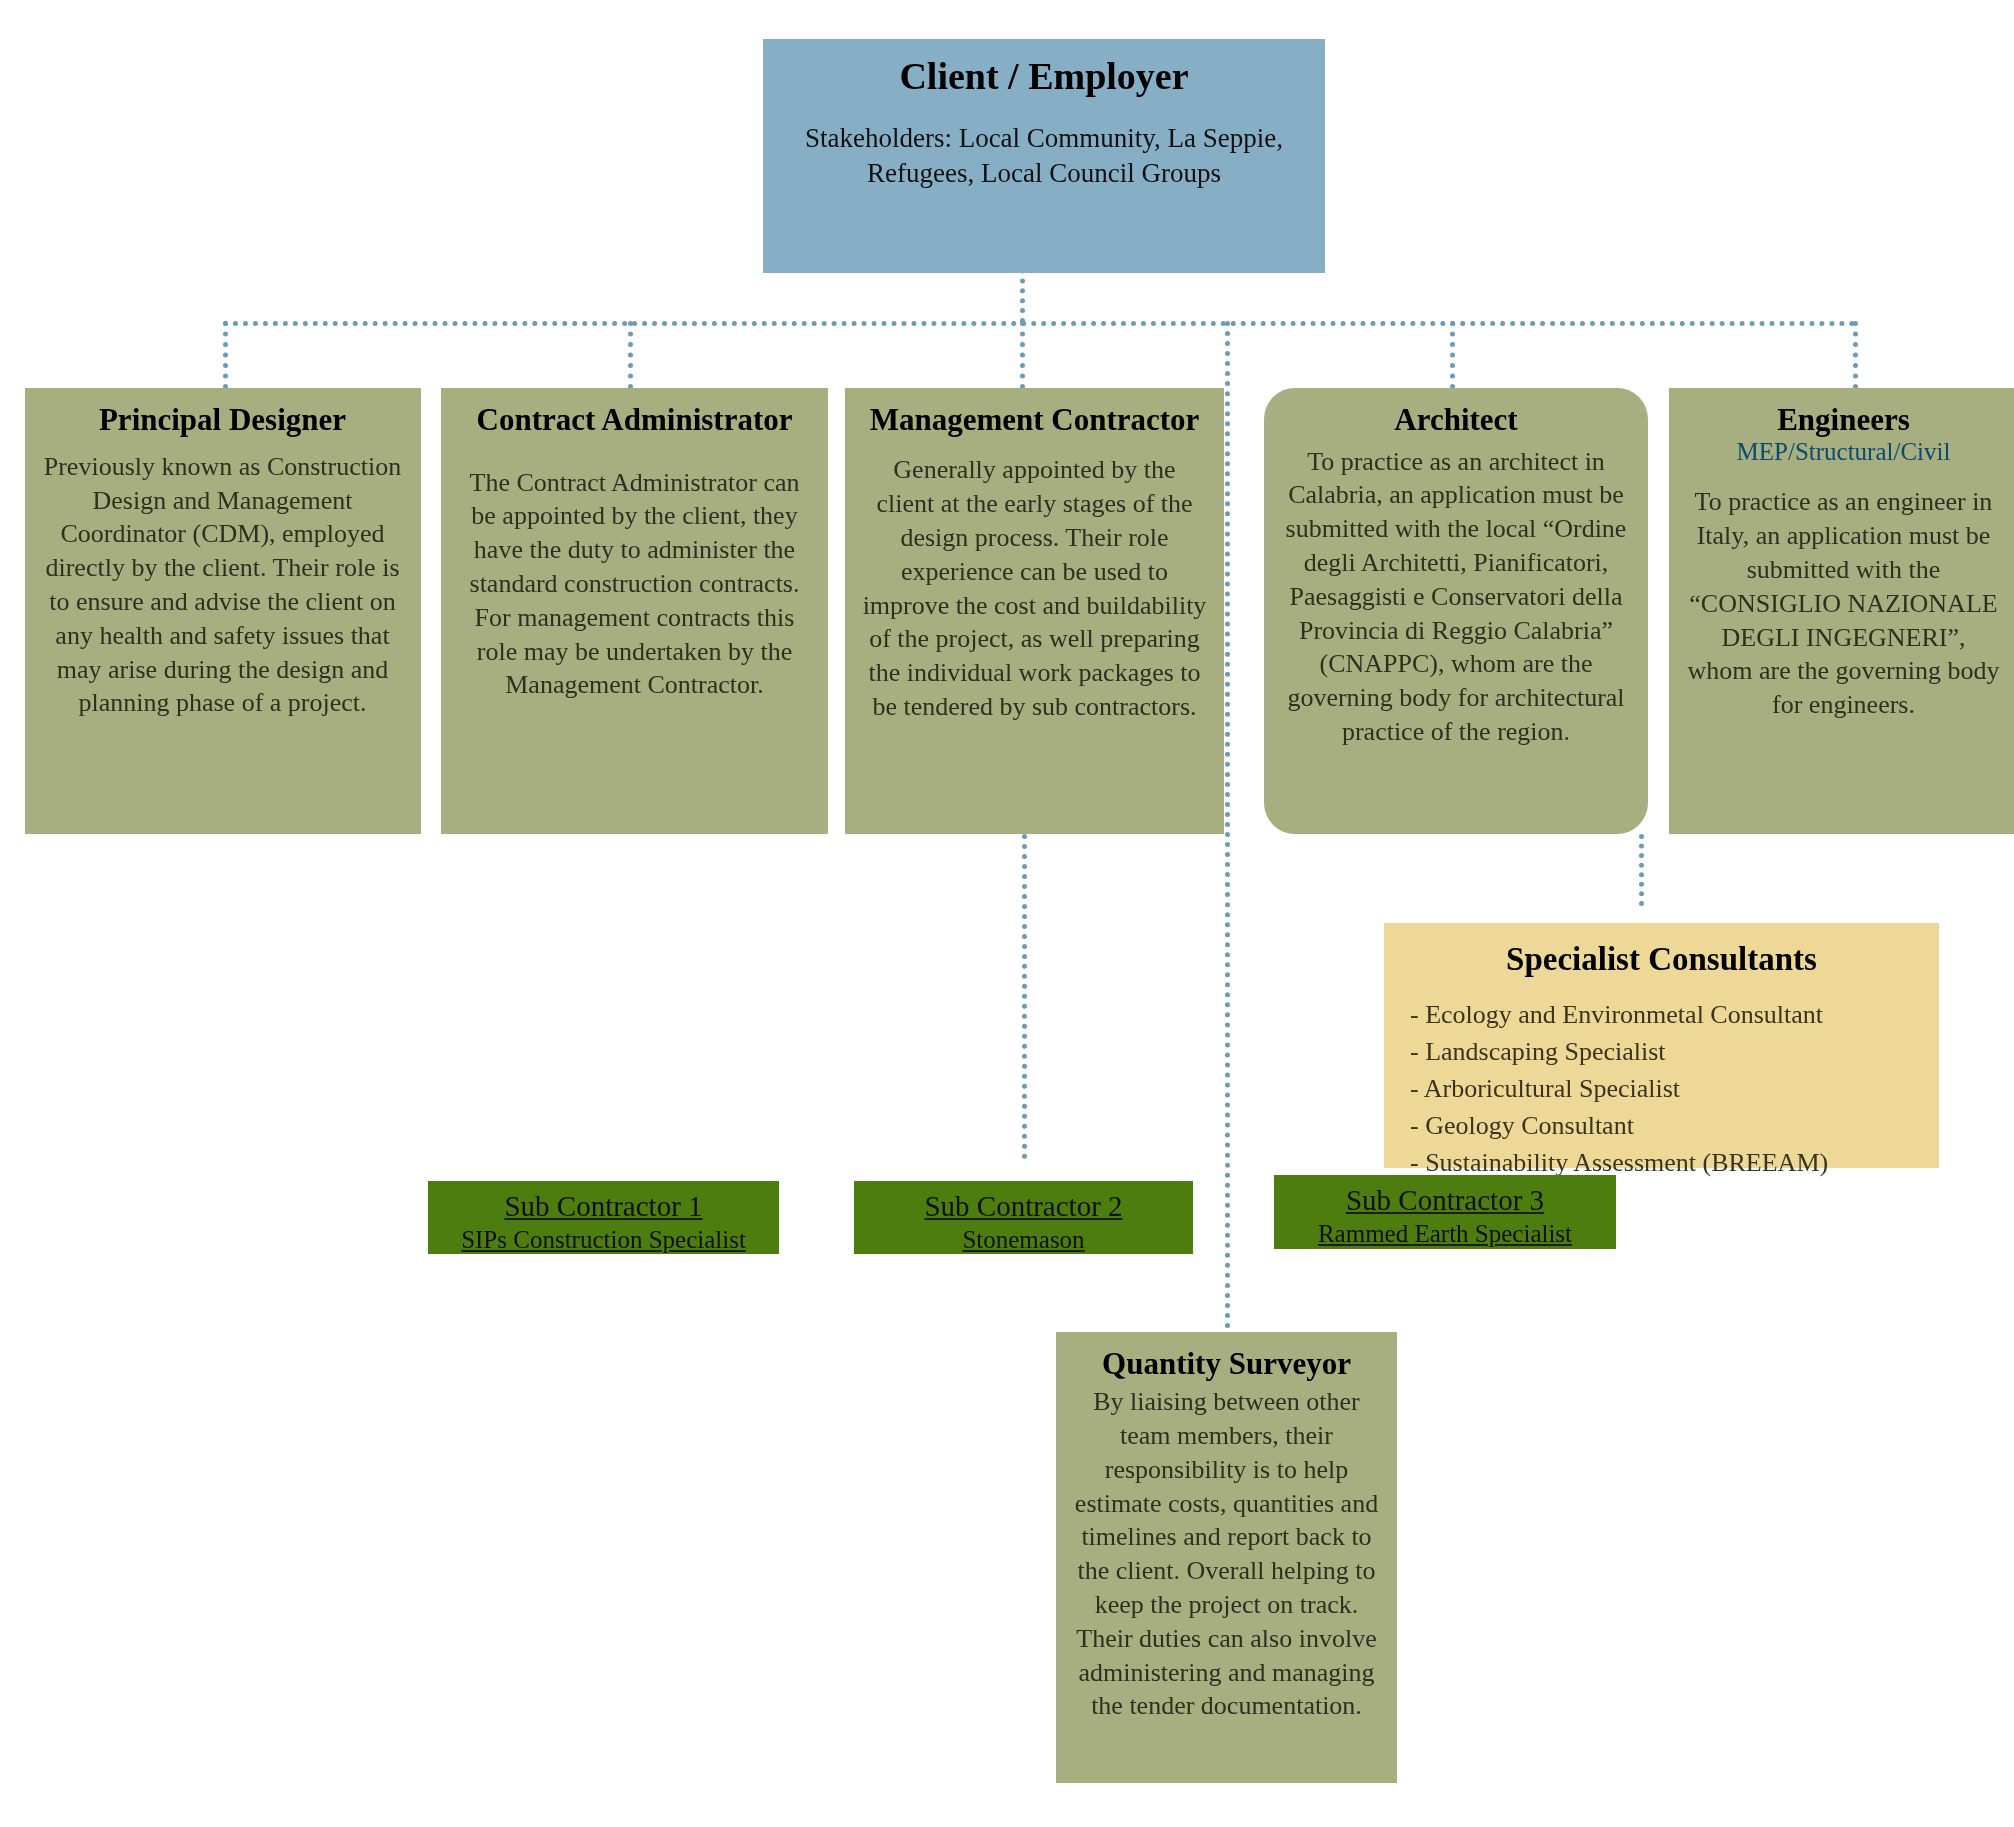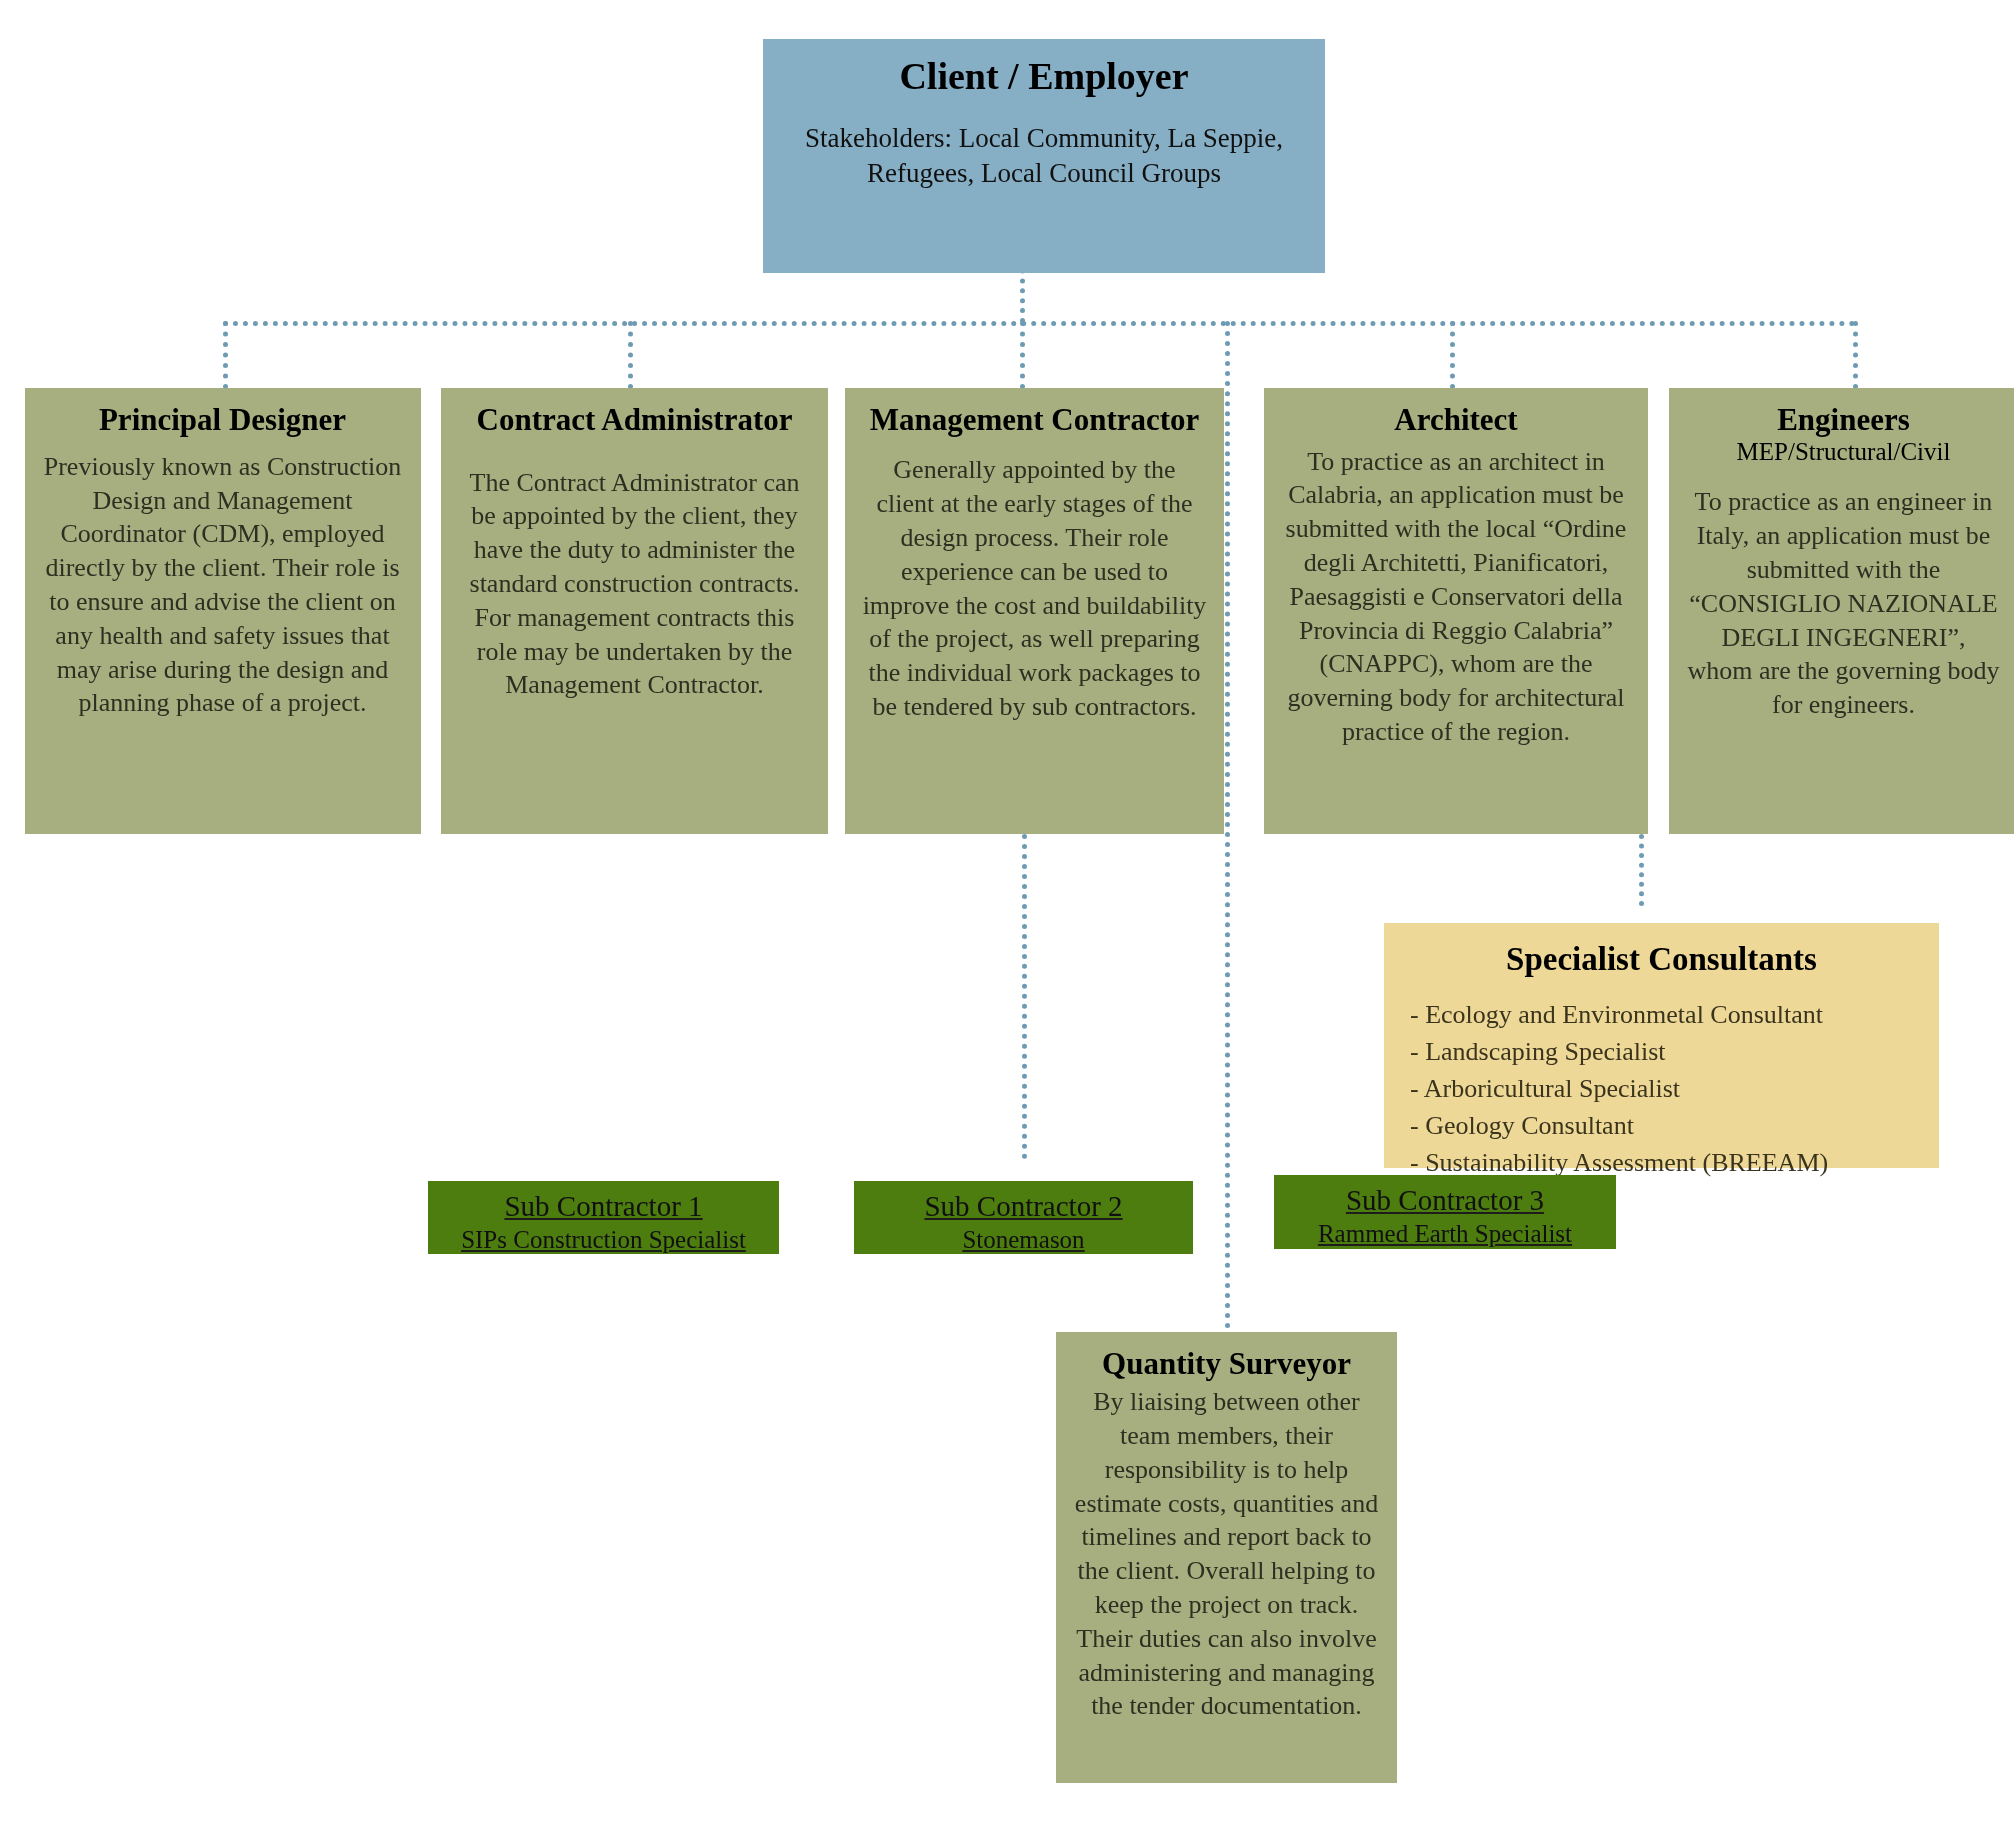--- a/index.html
+++ b/index.html
@@ -38,21 +38,21 @@
   .sub     { background: #4d7c0f; text-decoration: underline; }
 
   
   .client { padding: 15.7px 23px 19px; }
   .client .title { font-size: 38px; margin-bottom: 23px; }
   .client .body  { font-size: 27px; color:#101010; }
 
   
   .role { padding: 14px 17.5px; }
   .role .title { font-size: 31px; }
-  .role .subtitle { font-size: 25px; color:#000000; line-height:1.15; }
+  .role .subtitle { font-size: 25px; color:#0c4a6e; line-height:1.15; }
   .role .body  { font-size: 26px; margin-top: 12.2px; }
 
   
   .consult { padding: 17.5px 26px 21px; }
   .consult .title { font-size: 33px; margin-bottom: 19px; }
   .consult ul {
     list-style: none;
     margin: 0; padding: 0;
     text-align: left;
   }
@@ -112,21 +112,21 @@
   <div class="node role" style="left:845px; top:388px; width:379px; height:446px;">
     <div class="title">Management Contractor</div>
     <div class="body" style="margin-top:15.7px;">Generally appointed by the client at the early stages of the design process. Their role experience can be used to improve the cost and buildability of  the project, as well preparing the individual work packages to be tendered by sub contractors.</div>
   </div>
 
   <div class="node role" style="left:441px; top:388px; width:387px; height:446px;">
     <div class="title">Contract Administrator</div>
     <div class="body" style="margin-top:28px;">The Contract Administrator can be appointed by the client, they have the duty to administer the standard construction contracts. For management contracts this role may be undertaken by the Management Contractor.</div>
   </div>
 
-  <div class="node role" style="left:1264px; top:388px; width:384px; height:446px;">
+  <div class="node role" style="left:1264px; top:388px; width:384px; height:446px;border-radius:31px;">
     <div class="title">Architect</div>
     <div class="body" style="margin-top:7px;">To practice as an architect in Calabria, an application must be submitted with the local “Ordine degli Architetti, Pianificatori, Paesaggisti e Conservatori della Provincia di Reggio Calabria” (CNAPPC), whom are the governing body for architectural practice of  the region.</div>
   </div>
 
   <div class="node role" style="left:1669px; top:388px; width:349px; height:446px;">
     <div class="title">Engineers</div>
     <div class="subtitle">MEP/Structural/Civil</div>
     <div class="body" style="margin-top:19px;">To practice as an engineer in Italy, an application must be submitted with the “CONSIGLIO NAZIONALE DEGLI INGEGNERI”, whom are the governing body for engineers.</div>
   </div>
 

